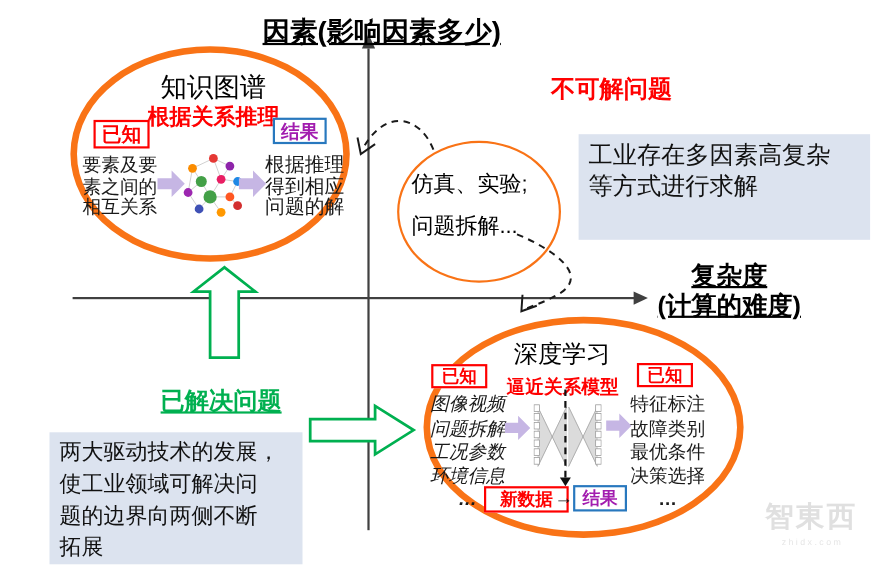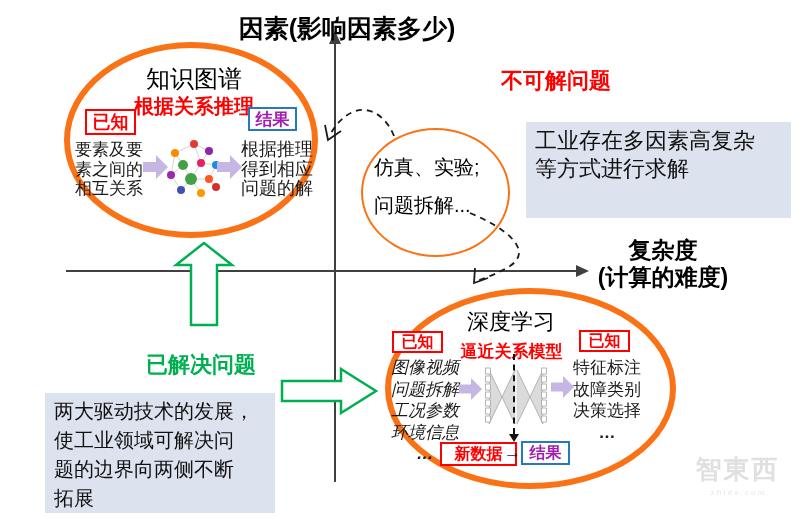--- a/index.html
+++ b/index.html
@@ -5,23 +5,23 @@
   html,body{margin:0;padding:0;background:#fff;}
   #stage{position:relative;width:800px;height:520px;background:#fff;overflow:hidden;
          font-family:"Liberation Sans", sans-serif;color:#1a1a1a;}
   .abs{position:absolute;}
   .center{text-align:center;}
   .ellipse{position:absolute;border:6px solid #f97316;border-radius:50%;box-sizing:border-box;background:#fff;}
   .badge{position:absolute;box-sizing:border-box;background:#fff;border:2px solid #FF0000;color:#FF0000;
          font-weight:bold;display:flex;align-items:center;justify-content:center;}
   .badge.blue{border-color:#2878BE;color:#a21caf;}
   .note{position:absolute;background:#DCE3EF;box-sizing:border-box;padding:5px 9px;color:#111;}
-  .axislabel{font-weight:bold;color:#000;}
+  .axislabel{font-weight:bold;color:#000;text-decoration:underline;}
   .redlabel{color:#FF0000;font-weight:bold;}
-  .greenlabel{color:#00B050;font-weight:bold;}
+  .greenlabel{color:#00B050;font-weight:bold;text-decoration:underline;}
   .col div{white-space:nowrap;}
   svg{display:block;}
 </style>
 </head>
 <body>
 
 <div id="stage">
 
   <div class="abs" style="left:334px;top:44px;width:2px;height:438px;background:#404040;"></div>
   <div class="abs" style="left:329px;top:31px;width:0;height:0;border-left:6px solid transparent;border-right:6px solid transparent;border-bottom:13px solid #404040;"></div>
@@ -159,20 +159,21 @@
     <div class="abs" style="left:122px;top:60px;width:0;height:80px;border-left:2px dashed #111;"></div>
     <div class="abs" style="left:118px;top:140px;width:0;height:0;border-left:5px solid transparent;border-right:5px solid transparent;border-top:8px solid #111;"></div>
 
     <svg class="abs" style="left:160px;top:80px;" width="24" height="26" viewBox="0 0 26 26">
       <polygon points="0,8 13,8 13,1 25,13 13,25 13,18 0,18" fill="#C6B6E4"></polygon>
     </svg>
 
     <div class="abs col center" style="left:177px;top:63px;width:78px;font-size:17px;line-height:21.5px;">
       <div>特征标注</div>
       <div>故障类别</div>
+      <div>最优条件</div>
       <div>决策选择</div>
       <div style="font-weight:bold;">…</div>
     </div>
 
     <div class="badge" style="left:49px;top:148px;width:77px;height:24px;font-size:16px;">新数据</div>
     <div class="abs" style="left:113px;top:149px;font-size:17px;font-weight:bold;color:#111;">→</div>
     <div class="badge blue" style="left:130px;top:147px;width:49px;height:24px;font-size:16px;">结果</div>
   </div>
 
   <svg class="abs" style="left:170px;top:238px;" width="70" height="92" viewBox="0 0 70 92">

